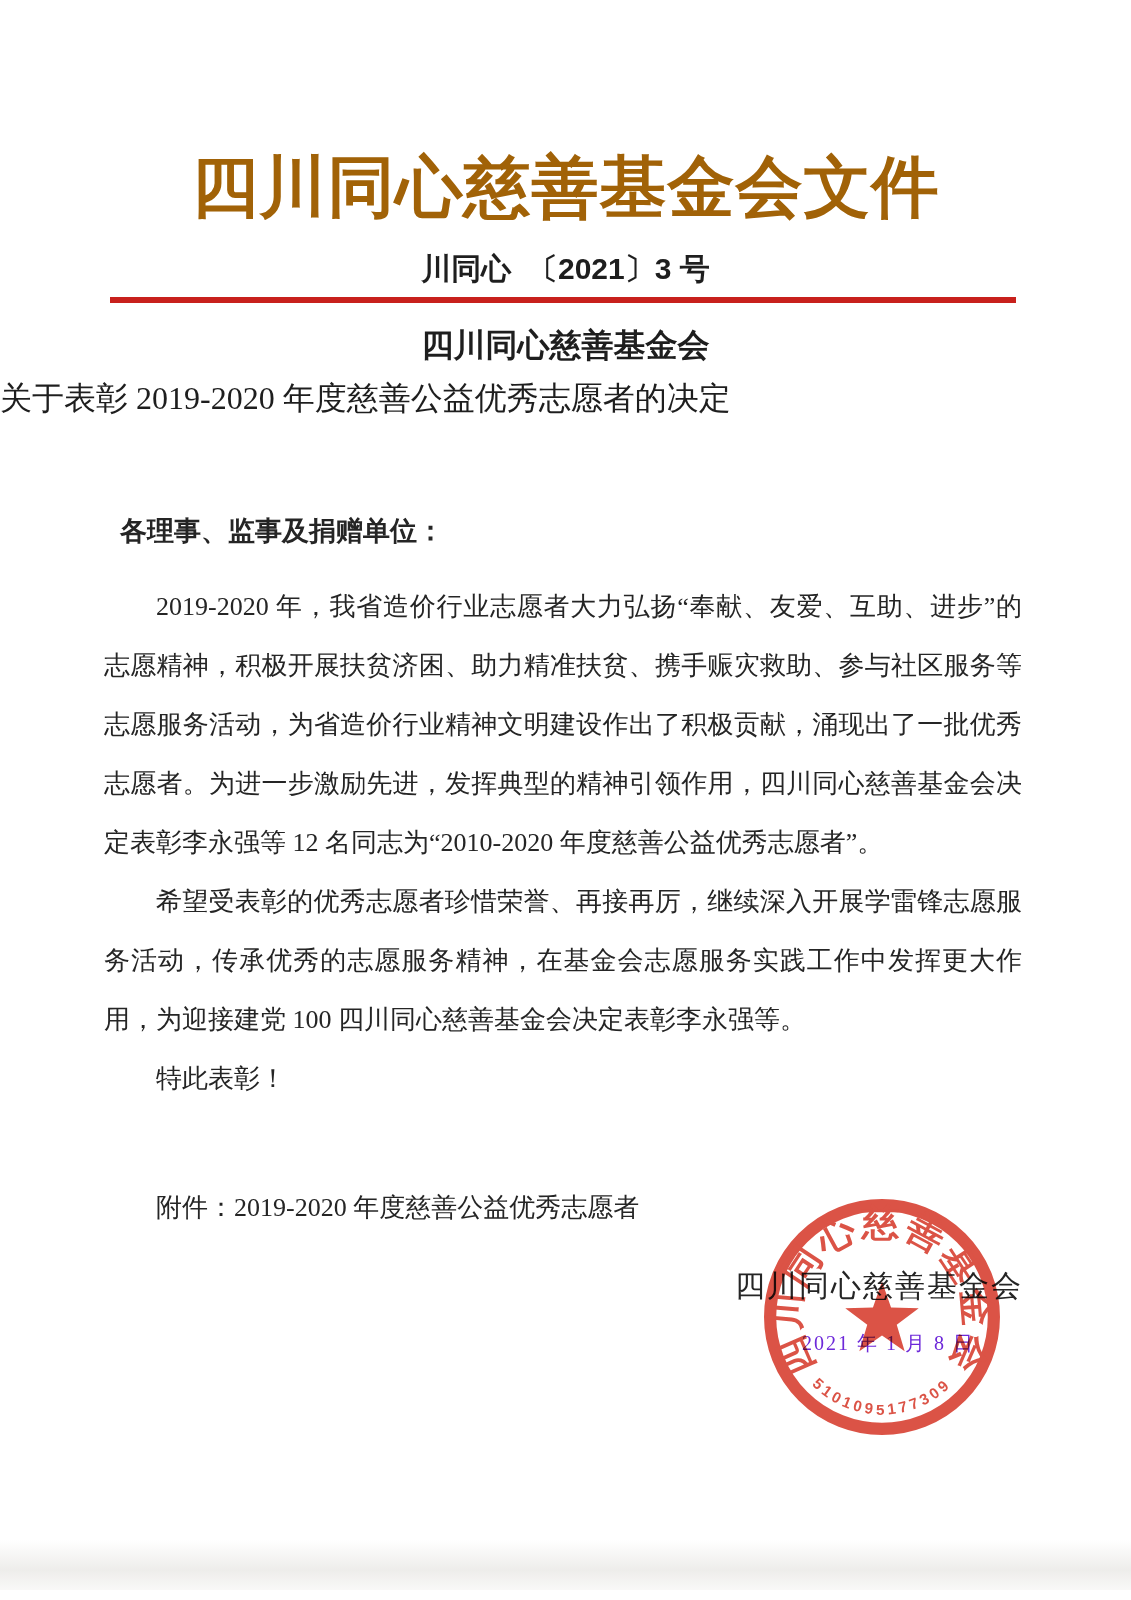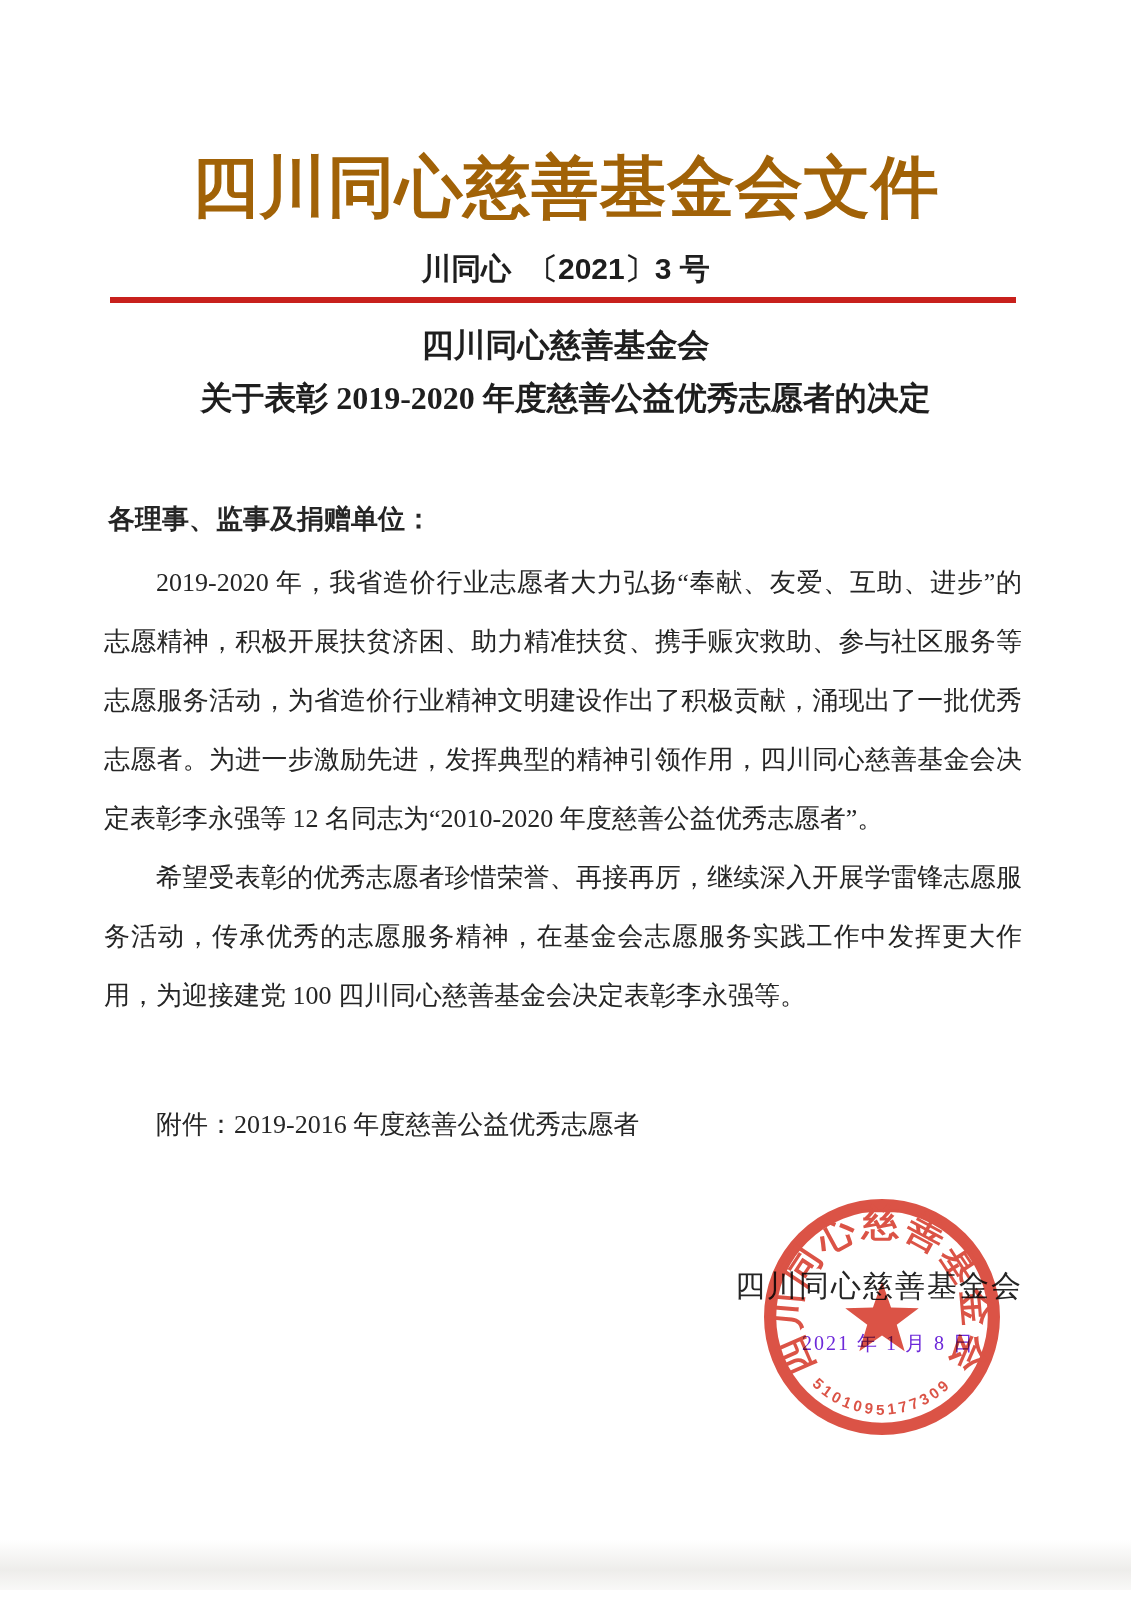--- a/index.html
+++ b/index.html
@@ -56,37 +56,36 @@
     text-align: center;
     font-size: 32px;
     font-weight: 700;
     color: #1e1e1e;
   }
   .doc-title-2 {
     position: absolute;
     top: 377px;
     left: 0;
     width: 100%;
-    text-align: center;
     font-size: 32px;
-    font-weight: 700;
+    font-weight: 400;
     color: #1e1e1e;
   }
   .body-block {
     position: absolute;
     top: 486px;
     left: 104px;
     width: 918px;
     font-size: 26px;
     line-height: 59px;
     text-align: justify;
     color: #252525;
   }
   .salutation {
-    margin: 4px;
+    margin: 16px;
     font-weight: 700;
     font-size: 27px;
   }
   .para {
     margin: 0;
     text-indent: 2em;
   }
   .attachment {
     margin: 70px 0 0 0;
     text-indent: 2em;
@@ -153,21 +152,22 @@
   <div class="red-rule"></div>
 
   <div class="doc-title-1">四川同心慈善基金会</div>
 
   <div class="doc-title-2">关于表彰 2019-2020 年度慈善公益优秀志愿者的决定</div>
 
   <div class="body-block">
     <p class="salutation">各理事、监事及捐赠单位：</p>
     <p class="para">2019-2020 年，我省造价行业志愿者大力弘扬“奉献、友爱、互助、进步”的志愿精神，积极开展扶贫济困、助力精准扶贫、携手赈灾救助、参与社区服务等志愿服务活动，为省造价行业精神文明建设作出了积极贡献，涌现出了一批优秀志愿者。为进一步激励先进，发挥典型的精神引领作用，四川同心慈善基金会决定表彰李永强等 12 名同志为“2010-2020 年度慈善公益优秀志愿者”。</p>
     <p class="para">希望受表彰的优秀志愿者珍惜荣誉、再接再厉，继续深入开展学雷锋志愿服务活动，传承优秀的志愿服务精神，在基金会志愿服务实践工作中发挥更大作用，为迎接建党 100 四川同心慈善基金会决定表彰李永强等。</p>
-    <p class="attachment">附件：2019-2016 年度慈善公益优秀志愿者</p>
+    <p class="para">特此表彰！</p>
+    <p class="attachment">附件：2019-2020 年度慈善公益优秀志愿者</p>
   </div>
 
   <div class="sig-org">四川同心慈善基金会</div>
 
   <div class="sig-date">2021 年 1 月 8 日</div>
 
   <svg class="seal" viewBox="0 0 234 234" xmlns="http://www.w3.org/2000/svg">
     <defs>
       <path id="arcTop" d="M 55.0,169.1 A 81,81 0 1 1 179.0,169.1" fill="none"></path>
       <path id="arcBottom" d="M 33.9,165.0 A 96,96 0 0 0 200.1,165.0" fill="none"></path>

